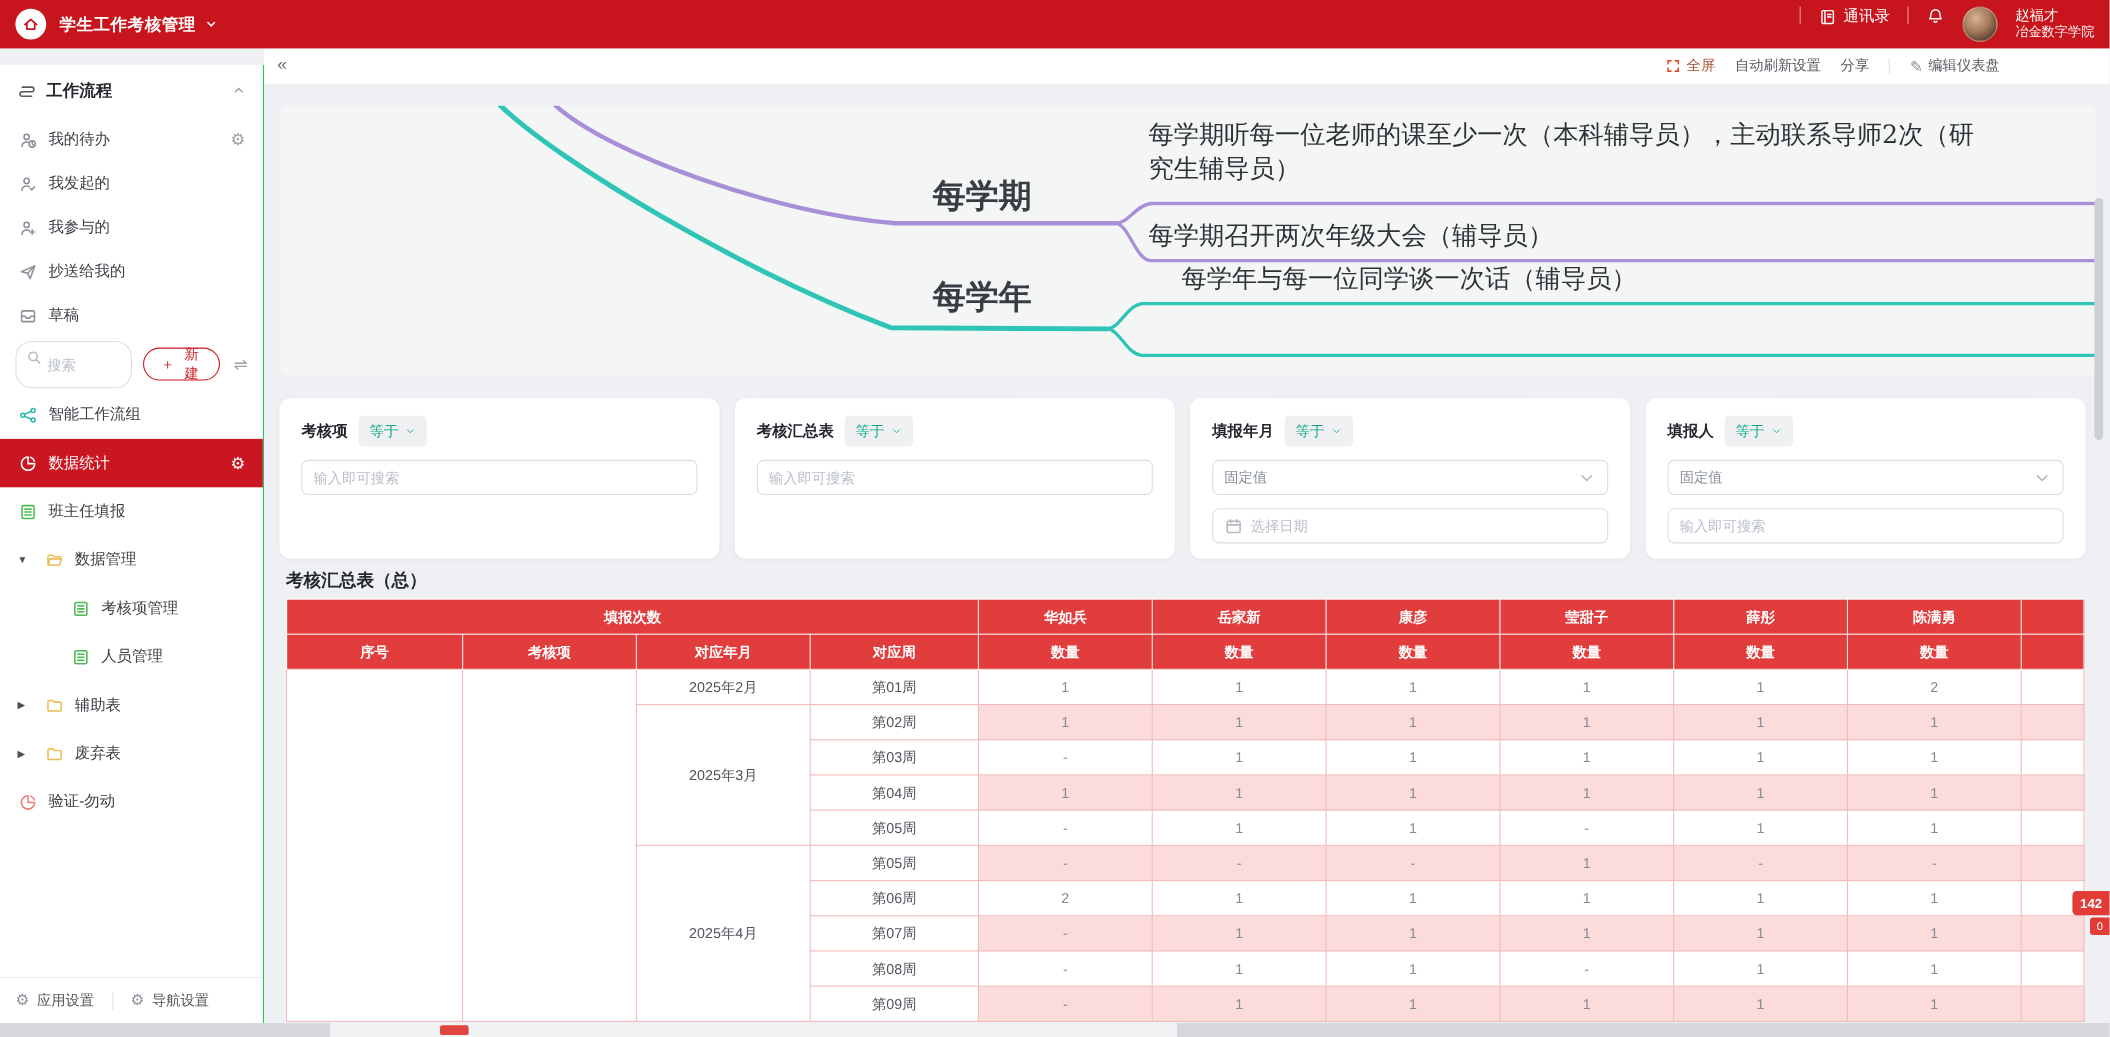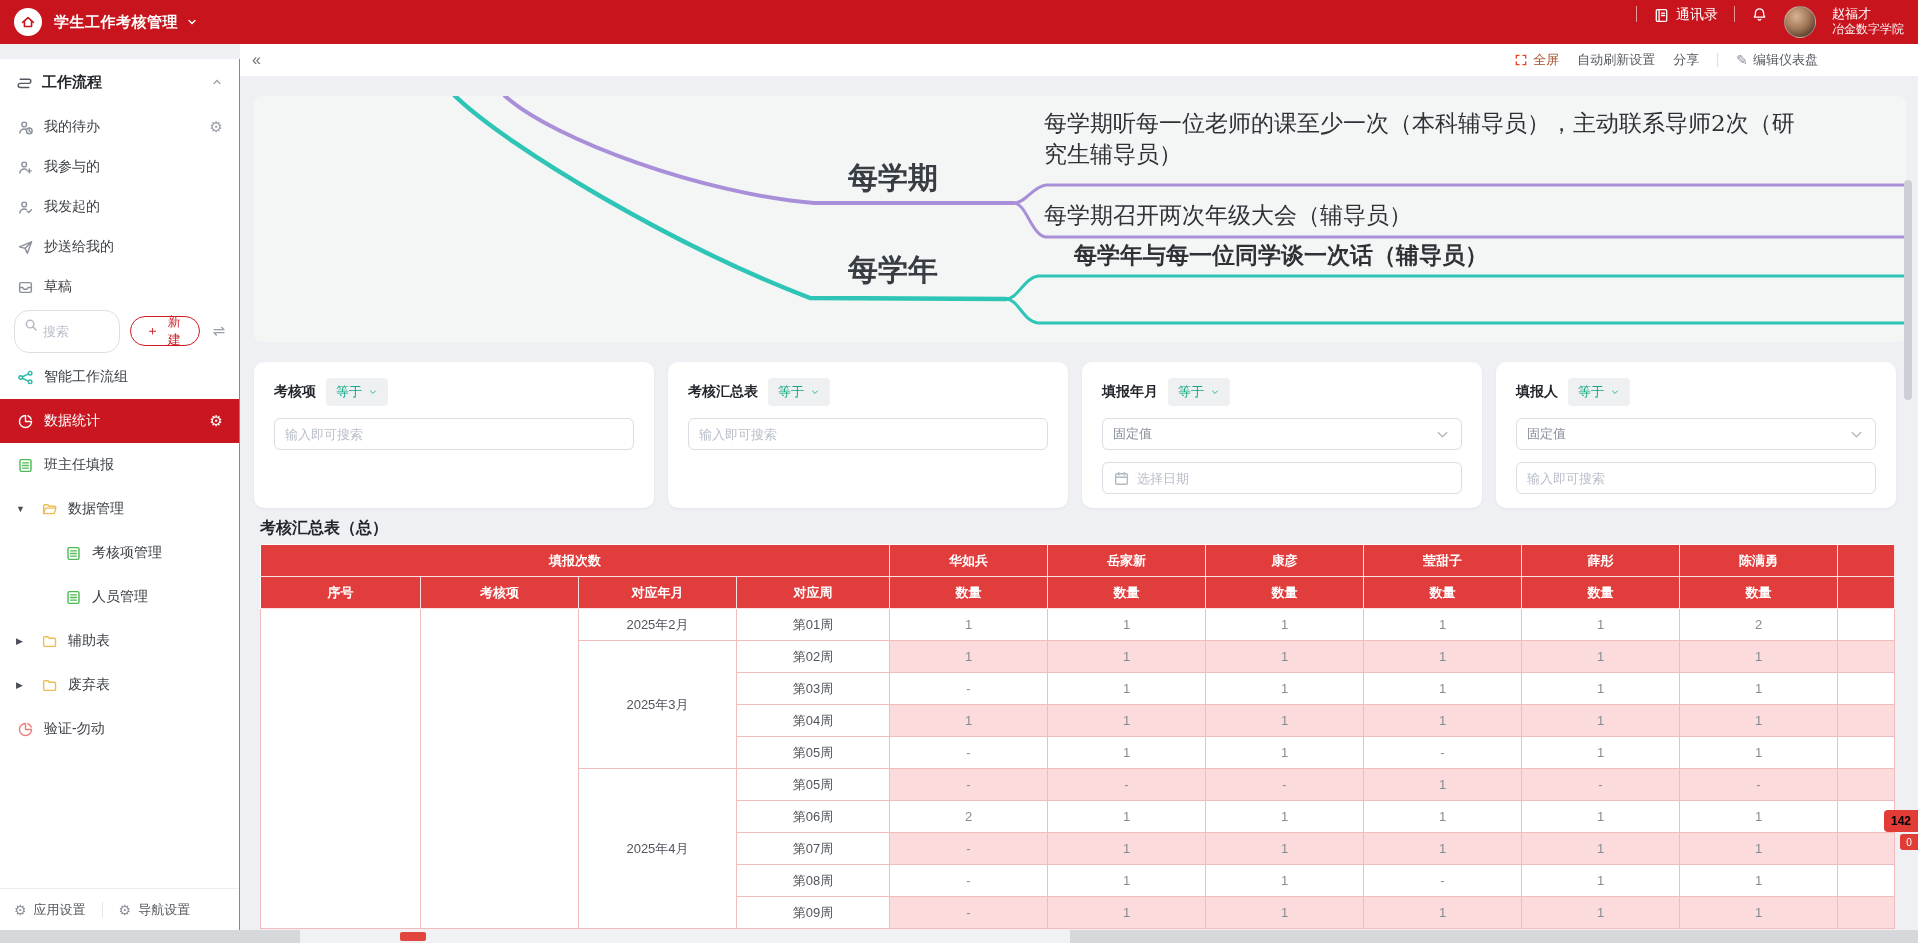--- a/index.html
+++ b/index.html
@@ -102,21 +102,21 @@
                 border:1px solid rgba(255,255,255,.85); text-align:center; }
   table.kh td { height:32px; border:1px solid #f3bcbc; font-size:13px; text-align:center;
                 color:#868c96; background:#fff; }
   table.kh td.dim { color:#50555c; }
   table.kh td.pink { background:#fbdbdb; }
 
   
   .v-scrollbar { position:absolute; right:6px; top:136px; width:8px; height:220px;
                  background:#ccd0d6; border-radius:4px; }
   .badge-main { position:absolute; right:0; top:766px; width:34px; height:22px; background:#e23c36;
-                border-radius:4px 0 0 4px; color:#000000; font-size:12px; font-weight:bold;
+                border-radius:4px 0 0 4px; color:#ffffff; font-size:12px; font-weight:bold;
                 display:flex; align-items:center; justify-content:center; }
   .badge-sub { position:absolute; right:0; top:790px; width:18px; height:16px; background:#e23c36;
                border-radius:3px 0 0 3px; color:#fff; font-size:10px;
                display:flex; align-items:center; justify-content:center; }
   .h-scrollbar { position:absolute; left:0; right:0; bottom:0; height:13px; background:#d6d8dc; z-index:40; }
   .h-thumb { position:absolute; left:300px; top:0; width:770px; height:13px; background:#f1f2f4; }
   .h-red { position:absolute; left:400px; top:2px; width:26px; height:9px; background:#e0453f; border-radius:2px; }
 
   .svgic { display:block; }
 </style>
@@ -186,34 +186,34 @@
               </svg>
             </span>
             <span class="sb-label">我的待办</span>
             <span class="sb-gear">⚙</span>
           </div>
           <div class="sb-item">
             <span class="ic ">
               <svg class="svgic" width="17" height="17" viewBox="0 0 18 18" fill="none" stroke="currentColor" stroke-width="1.5" stroke-linecap="round" stroke-linejoin="round">
                 <circle cx="7.6" cy="5.8" r="2.5"></circle>
                 <path d="M3 14.8c.5-2.7 2.3-4.2 4.6-4.2.9 0 1.8.2 2.5.7"></path>
-                <path d="M13 10.5v4.2M10.9 12.6h4.2"></path>
-              </svg>
-            </span>
-            <span class="sb-label">我参与的</span>
+                <path d="M11 12.9l1.5 1.5 2.8-3"></path>
+              </svg>
+            </span>
+            <span class="sb-label">我发起的</span>
           </div>
           <div class="sb-item">
             <span class="ic ">
               <svg class="svgic" width="17" height="17" viewBox="0 0 18 18" fill="none" stroke="currentColor" stroke-width="1.5" stroke-linecap="round" stroke-linejoin="round">
                 <circle cx="7.6" cy="5.8" r="2.5"></circle>
                 <path d="M3 14.8c.5-2.7 2.3-4.2 4.6-4.2.9 0 1.8.2 2.5.7"></path>
-                <path d="M11 12.9l1.5 1.5 2.8-3"></path>
-              </svg>
-            </span>
-            <span class="sb-label">我发起的</span>
+                <path d="M13 10.5v4.2M10.9 12.6h4.2"></path>
+              </svg>
+            </span>
+            <span class="sb-label">我参与的</span>
           </div>
           <div class="sb-item">
             <span class="ic ">
               <svg class="svgic" width="17" height="17" viewBox="0 0 18 18" fill="none" stroke="currentColor" stroke-width="1.5" stroke-linecap="round" stroke-linejoin="round">
                 <path d="M2.6 8.4L15.4 3l-4.4 12.2-2.4-5.3z"></path>
                 <path d="M8.6 9.9l6.8-6.9"></path>
               </svg>
             </span>
             <span class="sb-label">抄送给我的</span>
           </div>
@@ -376,21 +376,21 @@
           <path d="M760 107 C772 107 778 91 792 89 L1650 89" fill="none" stroke="#a98fd8" stroke-width="3" stroke-linecap="round"></path>
           <path d="M760 107 C772 107 778 140 792 141 L1650 141" fill="none" stroke="#a98fd8" stroke-width="3" stroke-linecap="round"></path>
         </svg>
         <div class="mm-node" style="left:594px;top:62px;">每学期</div>
         <div class="mm-node" style="left:594px;top:154px;">每学年</div>
         <div class="mm-leaf" style="left:790px;top:12px;">
           <div>每学期听每一位老师的课至少一次（本科辅导员），主动联系导师2次（研</div>
           <div>究生辅导员）</div>
         </div>
         <div class="mm-leaf" style="left:790px;top:104px;">每学期召开两次年级大会（辅导员）</div>
-        <div class="mm-leaf" style="left:820px;top:143px;font-weight:bold;">每学年与每一位同学谈一次话（辅导员）</div>
+        <div class="mm-leaf" style="left:820px;top:143px;">每学年与每一位同学谈一次话（辅导员）</div>
       </div>
 
       <div class="filters" id="filters">
           <div class="fcard">
             <div class="frow">
               <span class="flabel">考核项</span>
               <span class="fpill">
                 <span>等于</span>
                 <svg width="10" height="10" viewBox="0 0 18 18" fill="none" stroke="currentColor" stroke-width="1.5" stroke-linecap="round" stroke-linejoin="round">
                   <path d="M4.5 7l4.5 4.5L13.5 7"></path>

